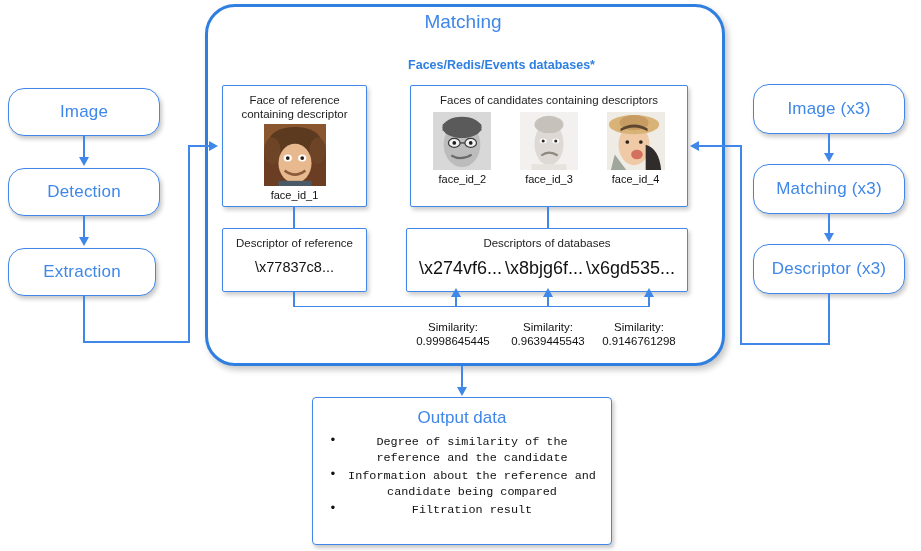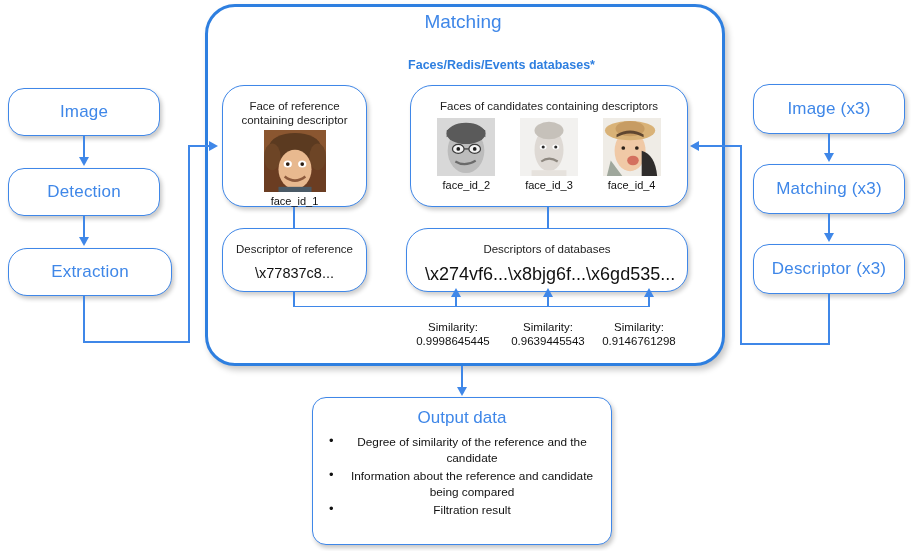--- a/index.html
+++ b/index.html
@@ -27,24 +27,24 @@
     justify-content:center;
     text-align:center;
   }
   .stage-box{
     border-radius:16px;
     font-size:17px;
     color:#3f87e8;
     letter-spacing:.2px;
   }
   .inner-box{
-    border-radius:22px;
+    border-radius:2px;
     box-shadow:2px 3px 4px rgba(0,0,0,0.20);
     display:block;
-    padding:6px;
+    padding:0;
   }
 
   
   #matching-container{
     position:absolute;
     left:205px;top:4px;width:520px;height:362px;
     box-sizing:border-box;
     border:3px solid #2e7fe0;
     border-radius:30px;
     background:#ffffff;
@@ -55,21 +55,21 @@
     text-align:center;font-size:19px;color:#3f87e8;
   }
   #matching-subtitle{
     position:absolute;left:205px;top:58px;width:593px;
     text-align:center;font-size:12.5px;color:#2e7fe0;font-weight:600;
   }
 
   
   #box-image      {left:8px;  top:88px;  width:152px;height:48px;}
   #box-detection  {left:8px;  top:168px; width:152px;height:48px;}
-  #box-extraction {left:8px;  top:248px; width:164px;height:48px;border-radius:19px;}
+  #box-extraction {left:8px;  top:248px; width:148px;height:48px;}
   #box-image-x3      {left:753px;top:84px;  width:152px;height:50px;}
   #box-detection-x3  {left:753px;top:164px; width:152px;height:50px;}
   #box-extraction-x3 {left:753px;top:244px; width:152px;height:50px;}
 
   
   #box-reference-face{left:222px;top:85px;width:145px;height:122px;}
   #box-candidate-faces{left:410px;top:85px;width:278px;height:122px;}
   #box-reference-descriptor{left:222px;top:228px;width:145px;height:64px;}
   #box-candidate-descriptors{left:406px;top:228px;width:282px;height:64px;}
 
@@ -104,31 +104,31 @@
     position:absolute;text-align:center;font-size:11.5px;
     line-height:14px;color:#111;width:110px;
   }
   #sim-1{left:398px;top:320px;}
   #sim-2{left:493px;top:320px;}
   #sim-3{left:584px;top:320px;}
 
   
   #box-output{
     left:312px;top:397px;width:300px;height:148px;
-    display:block;border-radius:14px;
+    display:block;border-radius:4px;
   }
   #output-title{
     text-align:center;font-size:17px;color:#3f87e8;padding-top:10px;
   }
   #output-list{
     margin:6px 0 0 0;padding:0 14px 0 34px;list-style:none;
   }
   #output-list li{
     font-size:11.8px;line-height:16px;color:#111;
-    position:relative;margin-bottom:2px;
+    position:relative;margin-bottom:2px;font-family:Liberation Mono, monospace;
   }
   #output-list li:before{
     content:"\2022";position:absolute;left:-18px;top:-1px;
     font-size:13px;color:#111;
   }
 
   
   .conn{position:absolute;background:#3f87e8;}
   .v{width:1.6px;}
   .h{height:1.6px;}

